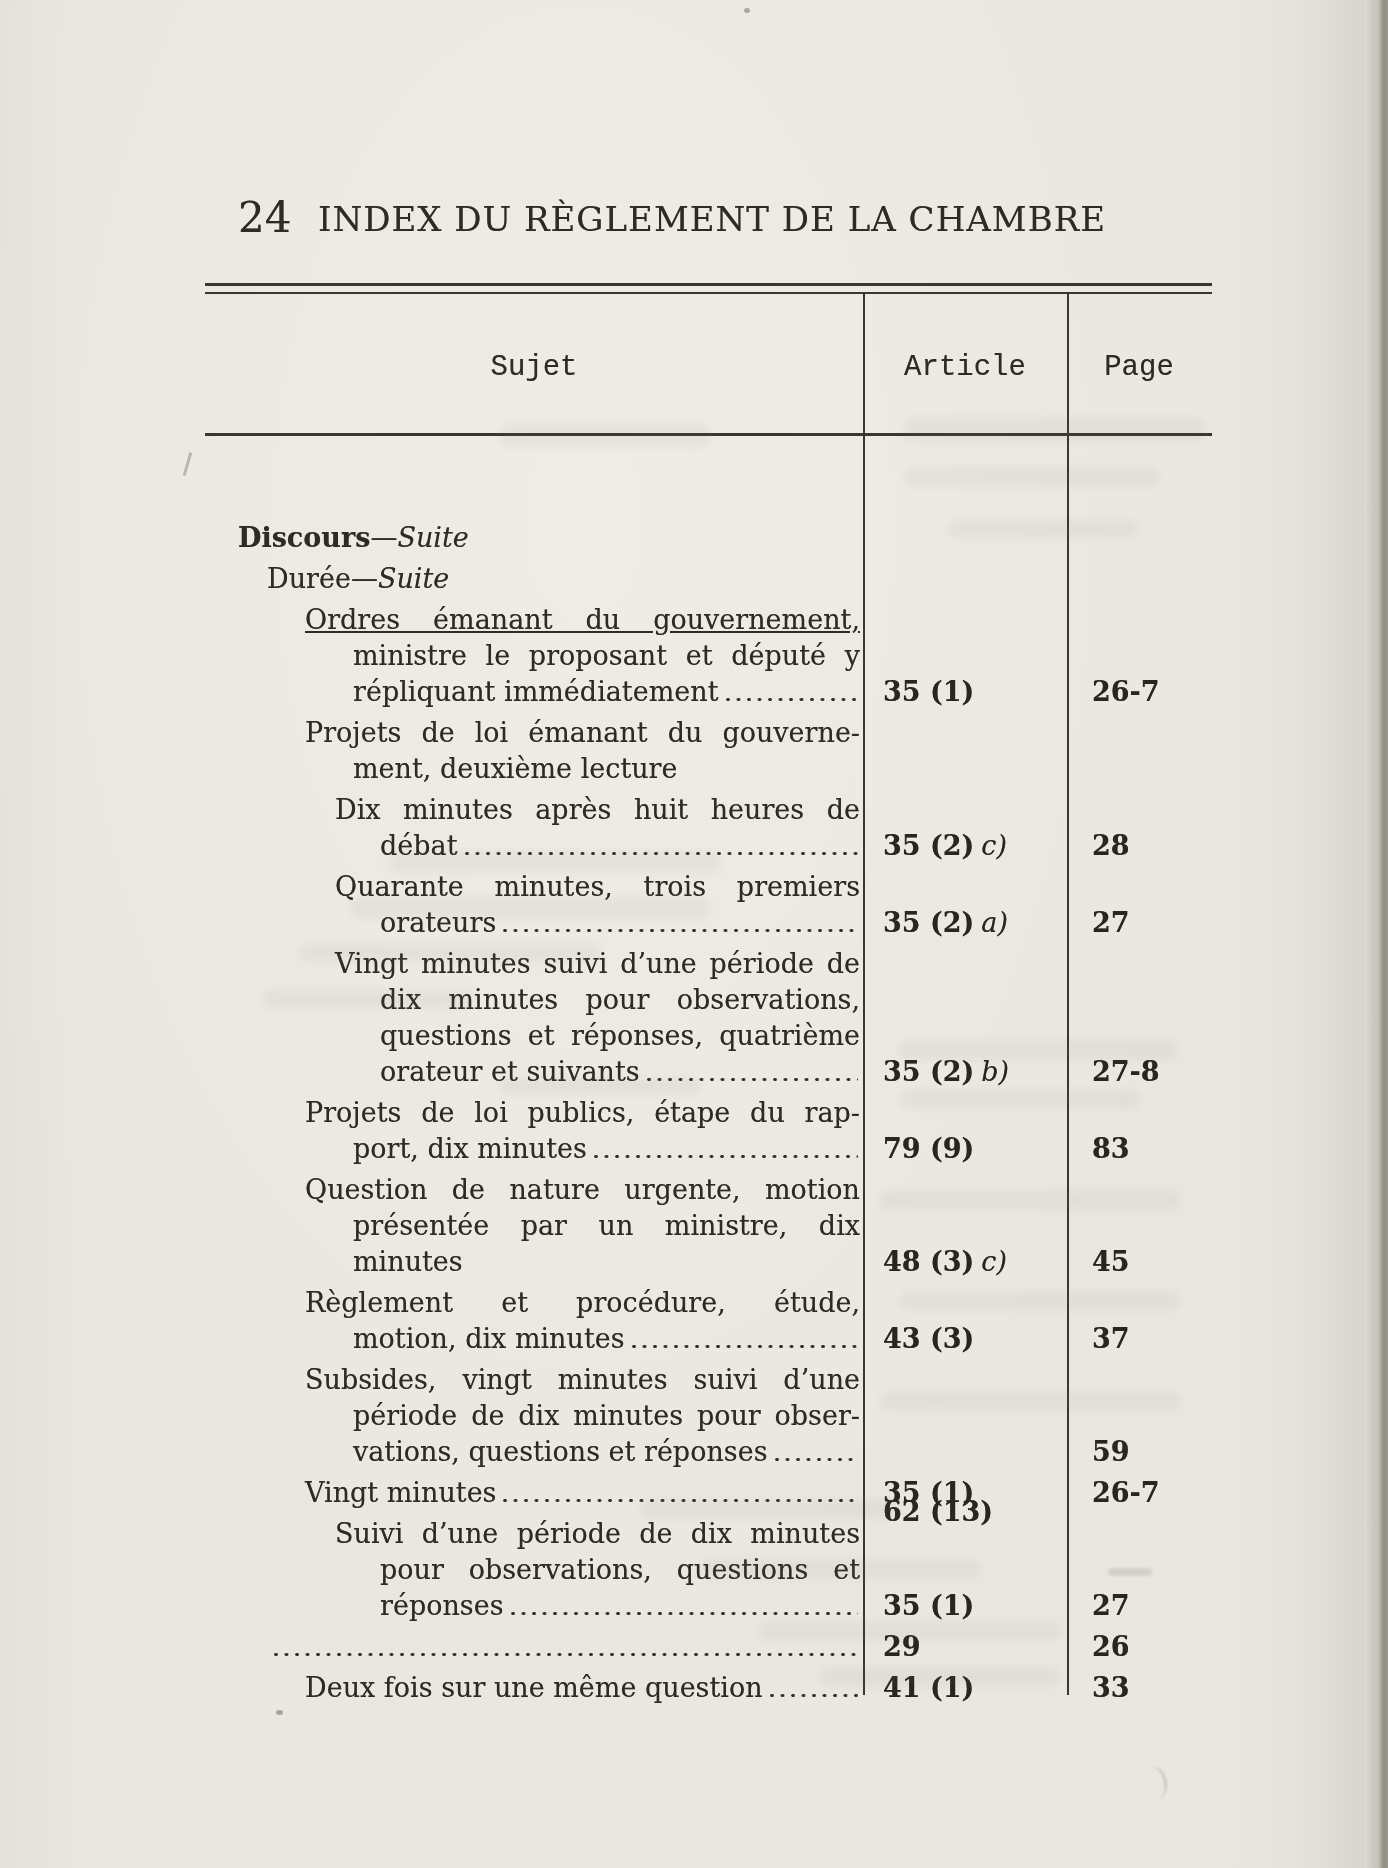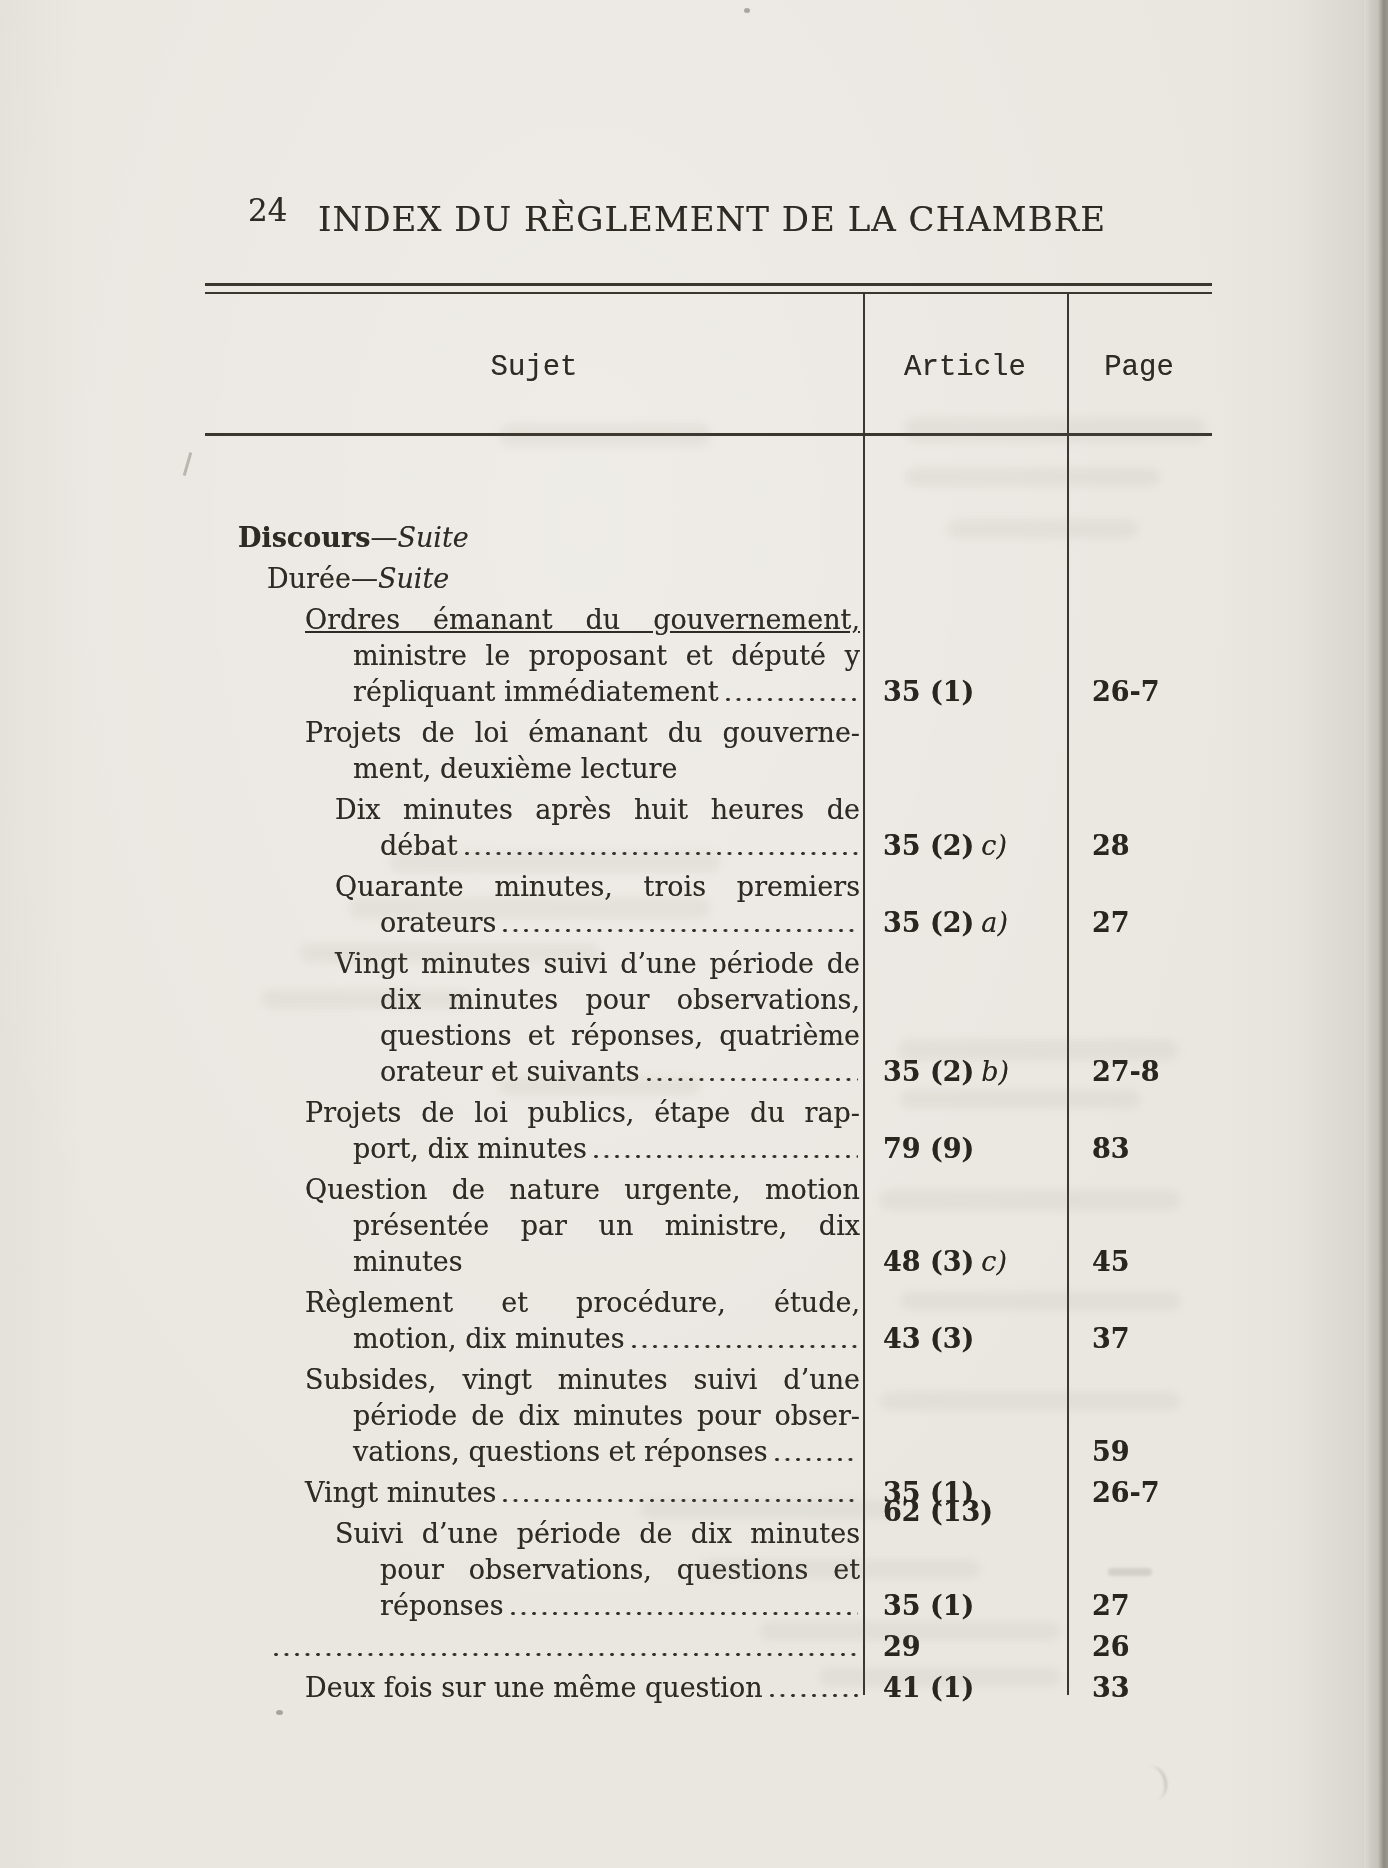--- a/index.html
+++ b/index.html
@@ -6,21 +6,21 @@
   .page{
     position:relative;width:1388px;height:1868px;overflow:hidden;
     background:
       radial-gradient(ellipse at 42% 28%, rgba(255,255,255,.22), rgba(255,255,255,0) 62%),
       linear-gradient(to right, rgba(120,115,104,.05), rgba(120,115,104,0) 6%, rgba(120,115,104,0) 88%, rgba(120,115,104,.08) 100%),
       #eae7e1;
     font-family:"DejaVu Serif","Liberation Serif",serif;
     color:#2e2b25;
     text-shadow:0 0 .5px rgba(40,37,30,.5);
   }
-  .pagenum{position:absolute;left:238px;top:192px;font-size:31px;line-height:36px;margin-left:10px;}
+  .pagenum{position:absolute;left:238px;top:200px;font-size:42px;line-height:36px;}
   .title{position:absolute;left:712px;top:200px;transform:translateX(-50%);
          font-size:34px;line-height:38px;font-weight:normal;letter-spacing:1px;white-space:nowrap;margin:0;}
   .rule-double{position:absolute;left:205px;top:283px;width:1007px;height:11px;
                border-top:3px solid #3a372f;border-bottom:2px solid #3a372f;box-sizing:border-box;}
   .rule-single{position:absolute;left:205px;top:433px;width:1007px;height:3px;background:#3a372f;}
   .vline{position:absolute;top:294px;width:2px;height:1401px;background:#3a372f;}
   .v1{left:863px;}.v2{left:1067px;}
   .colhead{position:absolute;top:352px;transform:translateX(-50%);font-size:29px;line-height:32px;font-family:Liberation Mono, monospace;}
   .ch-sujet{left:534px;}.ch-article{left:965px;}.ch-page{left:1139px;}
 

